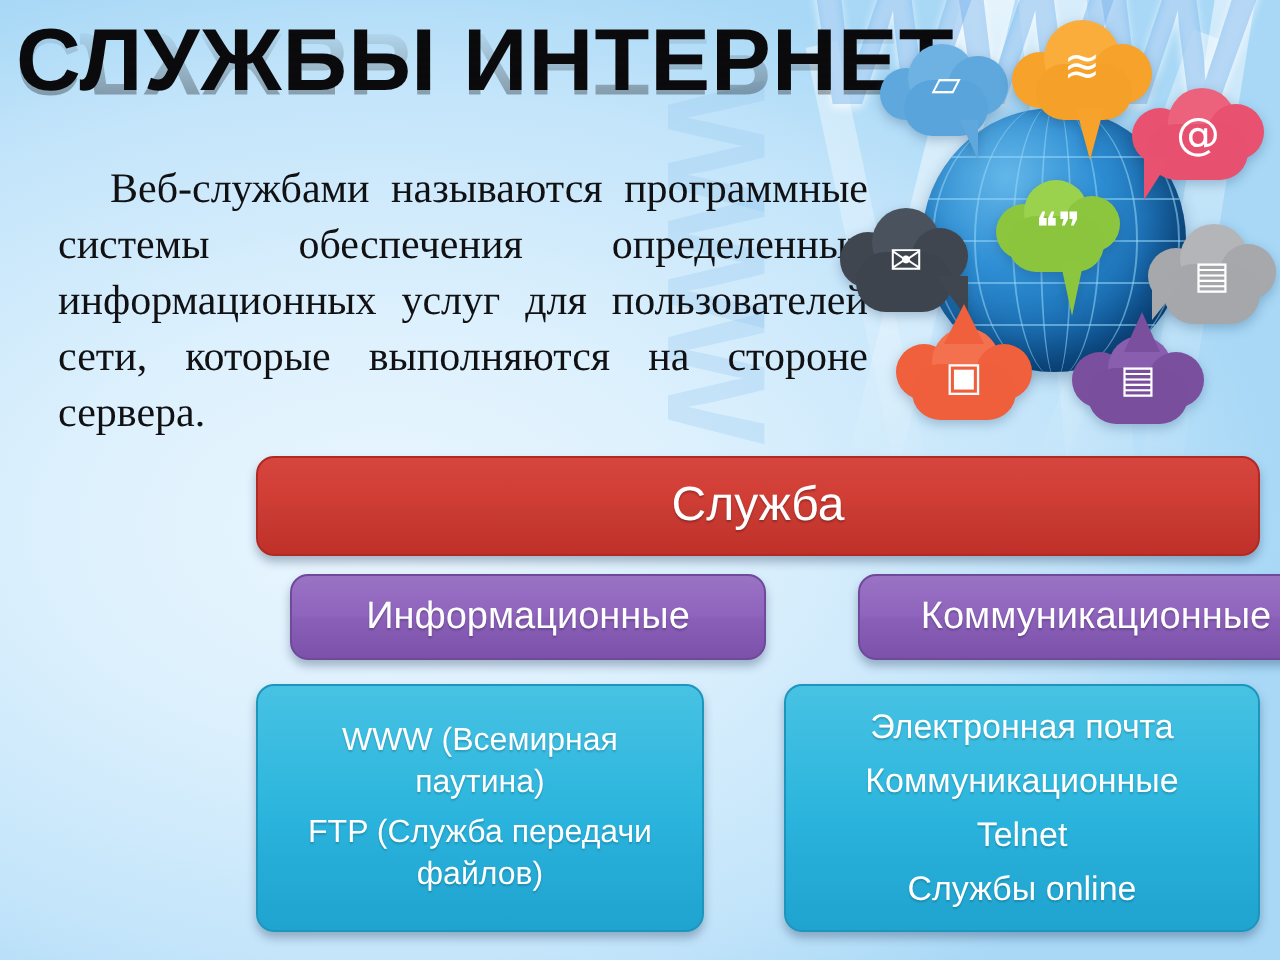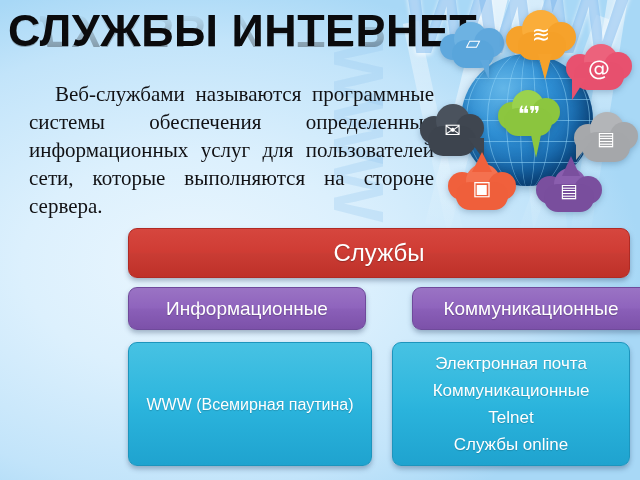--- a/index.html
+++ b/index.html
@@ -194,35 +194,36 @@
     background: linear-gradient(to bottom, #d6463e 0%, #cf3c34 48%, #c93c34 52%, #bf3028 100%);
     border: 1px solid #b02a24;
     text-shadow: 0 1px 1px rgba(0,0,0,0.25);
   }
   .box-purple {
     top: 287px; height: 43px;
     font-size: 19px;
     background: linear-gradient(to bottom, #9a73c4 0%, #8f64bd 48%, #8a5fb8 52%, #7c51a9 100%);
     border: 1px solid #6f4a9b;
     text-shadow: 0 1px 1px rgba(0,0,0,0.22);
+    margin-left: 17px;
   }
   .box-purple.left  { left: 128px; width: 238px; }
   .box-purple.right { left: 412px; width: 238px; }
 
   .box-cyan {
     top: 342px; height: 124px;
     font-size: 16px;
     line-height: 21px;
     background: linear-gradient(to bottom, #47c2e3 0%, #2fb7de 45%, #2ab3dc 55%, #1fa3cf 100%);
     border: 1px solid #1d95bd;
     text-shadow: 0 1px 1px rgba(0,0,0,0.18);
     flex-direction: column;
     padding: 6px 10px;
   }
-  .box-cyan.left  { left: 128px; width: 244px; }
+  .box-cyan.left  { left: 128px; width: 224px; }
   .box-cyan.right { left: 392px; width: 238px; }
   .box-cyan .line { margin: 2px 0; }
   .box-cyan.right .line { font-size: 17px; margin: 3px 0; }
 </style>
 </head>
 <body>
 
 <div id="slide">
 
   <div class="ray r1"></div>
@@ -335,28 +336,29 @@
       <div class="bubble-body">
         <div class="lobe" style="left:0;   top:10px; width:28px; height:28px; background:#7a4f9e;"></div>
         <div class="lobe" style="left:18px;top:2px;  width:32px; height:32px; background:#8a5eae;"></div>
         <div class="lobe" style="left:38px;top:10px; width:28px; height:28px; background:#7a4f9e;"></div>
         <div class="lobe" style="left:8px; top:18px; width:50px; height:28px; background:#794e9d; border-radius:18px;"></div>
       </div>
       <div class="bubble-glyph" style="font-size:19px; top:24px;">▤</div>
     </div>
   </div>
 
-  <div class="chart-box box-red">Службы</div>
+  <div class="chart-box box-red">Служба</div>
 
   <div class="chart-box box-purple left">Информационные</div>
 
   <div class="chart-box box-purple right">Коммуникационные</div>
 
   <div class="chart-box box-cyan left">
     <div class="line">WWW (Всемирная паутина)</div>
+    <div class="line">FTP (Служба передачи файлов)</div>
   </div>
 
   <div class="chart-box box-cyan right">
     <div class="line">Электронная почта</div>
     <div class="line">Коммуникационные</div>
     <div class="line">Telnet</div>
     <div class="line">Службы online</div>
   </div>
 
 </div>

